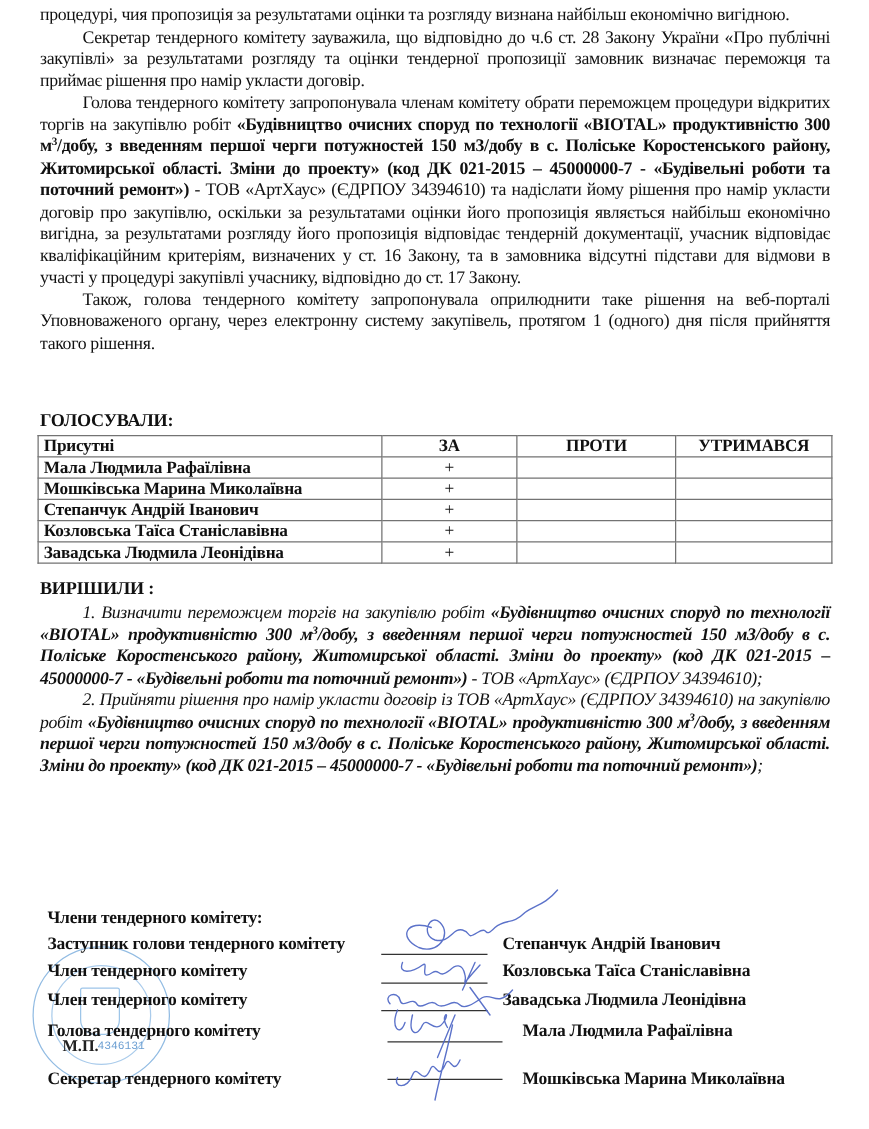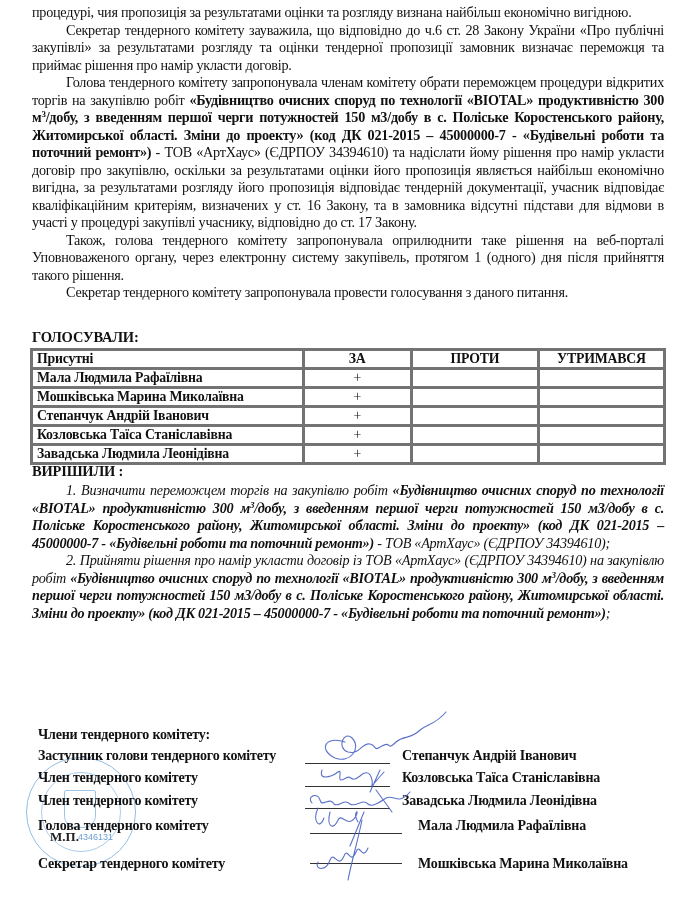--- a/index.html
+++ b/index.html
@@ -8,21 +8,21 @@
   .page { position: absolute; left: 0; top: 0; width: 695px; height: 903px; }
   .text { position: absolute; left: 32px; width: 632px; font-size: 14.2px; line-height: 17.5px;
           text-align: justify; letter-spacing: -0.25px; }
   .text p { margin: 0; }
   .indent { text-indent: 34px; }
   b, .b { font-weight: bold; }
   sup { font-size: 9px; line-height: 0; vertical-align: 5px; }
   .heading { position: absolute; left: 32px; font-weight: bold; font-size: 14.5px; letter-spacing: -0.2px; }
   table.votes { position: absolute; left: 30px; top: 348px; width: 636px; border-collapse: collapse;
                 font-size: 13.8px; letter-spacing: -0.2px; }
-  table.votes td, table.votes th { border: 3px solid #737373; height: 16px; padding: 0 4px; line-height: 16px; }
+  table.votes td, table.votes th { border: 1px solid #737373; height: 16px; padding: 0 4px; line-height: 16px; }
   table.votes th { font-weight: bold; text-align: center; }
   table.votes th.first { text-align: left; }
   table.votes td.name { font-weight: bold; }
   table.votes td.mark { text-align: center; }
   .c1 { width: 266px; } .c2 { width: 100px; } .c3 { width: 118px; } .c4 { width: 116px; }
   .sig-row { position: absolute; font-weight: bold; font-size: 14px; letter-spacing: -0.2px; white-space: nowrap; }
   .sig-line { position: absolute; height: 0; border-top: 1.3px solid #333; }
   .stamp { position: absolute; left: 26px; top: 757px; width: 108px; height: 108px; border-radius: 50%;
            border: 1.5px solid #7fb0de; opacity: 0.85; }
   .stamp-inner { position: absolute; left: 14px; top: 14px; width: 78px; height: 78px; border-radius: 50%;
@@ -36,21 +36,20 @@
 </head>
 <body>
 
 <div class="page">
 
   <div class="text" style="top:4px;">
     <p>процедурі, чия пропозиція за результатами оцінки та розгляду визнана найбільш економічно вигідною.</p>
     <p class="indent">Секретар тендерного комітету зауважила, що відповідно до ч.6 ст. 28 Закону України «Про публічні закупівлі» за результатами розгляду та оцінки тендерної пропозиції замовник визначає переможця та приймає рішення про намір укласти договір.</p>
     <p class="indent"><span>Голова тендерного комітету запропонувала членам комітету обрати переможцем процедури відкритих торгів на закупівлю робіт </span><b>«Будівництво очисних споруд по технології «BIOTAL» продуктивністю 300 м</b><b><sup>3</sup></b><b>/добу, з введенням першої черги потужностей 150 м3/добу в с. Поліське Коростенського району, Житомирської області. Зміни до проекту» (код ДК 021-2015 – 45000000-7 - «Будівельні роботи та поточний ремонт»)</b><span> - ТОВ «АртХаус» (ЄДРПОУ 34394610) та надіслати йому рішення про намір укласти договір про закупівлю, оскільки за результатами оцінки його пропозиція являється найбільш економічно вигідна, за результатами розгляду його пропозиція відповідає тендерній документації, учасник відповідає кваліфікаційним критеріям, визначених у ст. 16 Закону, та в замовника відсутні підстави для відмови в участі у процедурі закупівлі учаснику, відповідно до ст. 17 Закону.</span></p>
     <p class="indent">Також, голова тендерного комітету запропонувала оприлюднити таке рішення на веб-порталі Уповноваженого органу, через електронну систему закупівель, протягом 1 (одного) дня після прийняття такого рішення.</p>
-    <p class="indent">Секретар тендерного комітету запропонувала провести голосування з даного питання.</p>
   </div>
 
   <div class="heading" style="top:329px;">ГОЛОСУВАЛИ:</div>
 
   <table class="votes">
     <tbody>
         <tr>
       <th class="first c1">Присутні</th>
       <th class="c2">ЗА</th>
       <th class="c3">ПРОТИ</th>
@@ -94,21 +93,21 @@
   <div class="text" style="top:482px;font-style:italic;">
     <p class="indent"><span>1. Визначити переможцем торгів на закупівлю робіт </span><b>«Будівництво очисних споруд по технології «BIOTAL» продуктивністю 300 м</b><b><sup>3</sup></b><b>/добу, з введенням першої черги потужностей 150 м3/добу в с. Поліське Коростенського району, Житомирської області. Зміни до проекту» (код ДК 021-2015 – 45000000-7 - «Будівельні роботи та поточний ремонт»)</b><span> - ТОВ «АртХаус» (ЄДРПОУ 34394610);</span></p>
     <p class="indent"><span>2. Прийняти рішення про намір укласти договір із ТОВ «АртХаус» (ЄДРПОУ 34394610) на закупівлю робіт </span><b>«Будівництво очисних споруд по технології «BIOTAL» продуктивністю 300 м</b><b><sup>3</sup></b><b>/добу, з введенням першої черги потужностей 150 м3/добу в с. Поліське Коростенського району, Житомирської області. Зміни до проекту» (код ДК 021-2015 – 45000000-7 - «Будівельні роботи та поточний ремонт»)</b><span>;</span></p>
   </div>
 
   <div class="stamp">
     <div class="stamp-inner"></div>
     <div class="stamp-shield"></div>
   </div>
   <div class="mp">М.П.</div>
-  <div class="stamp-text" style="left:78px;">4346131</div>
+  <div class="stamp-text" style="left:78px;font-family:Liberation Mono, monospace;">4346131</div>
 
   <div class="sig-row" style="left:38px; top:748px;">Заступник голови тендерного комітету</div>
 
   <div class="sig-row" style="left:38px; top:727px;">Члени тендерного комітету:</div>
   <div class="sig-row" style="left:402px; top:748px;">Степанчук Андрій Іванович</div>
 
   <div class="sig-row" style="left:38px; top:770px;">Член тендерного комітету</div>
   <div class="sig-row" style="left:402px; top:770px;">Козловська Таїса Станіславівна</div>
 
   <div class="sig-row" style="left:38px; top:793px;">Член тендерного комітету</div>

